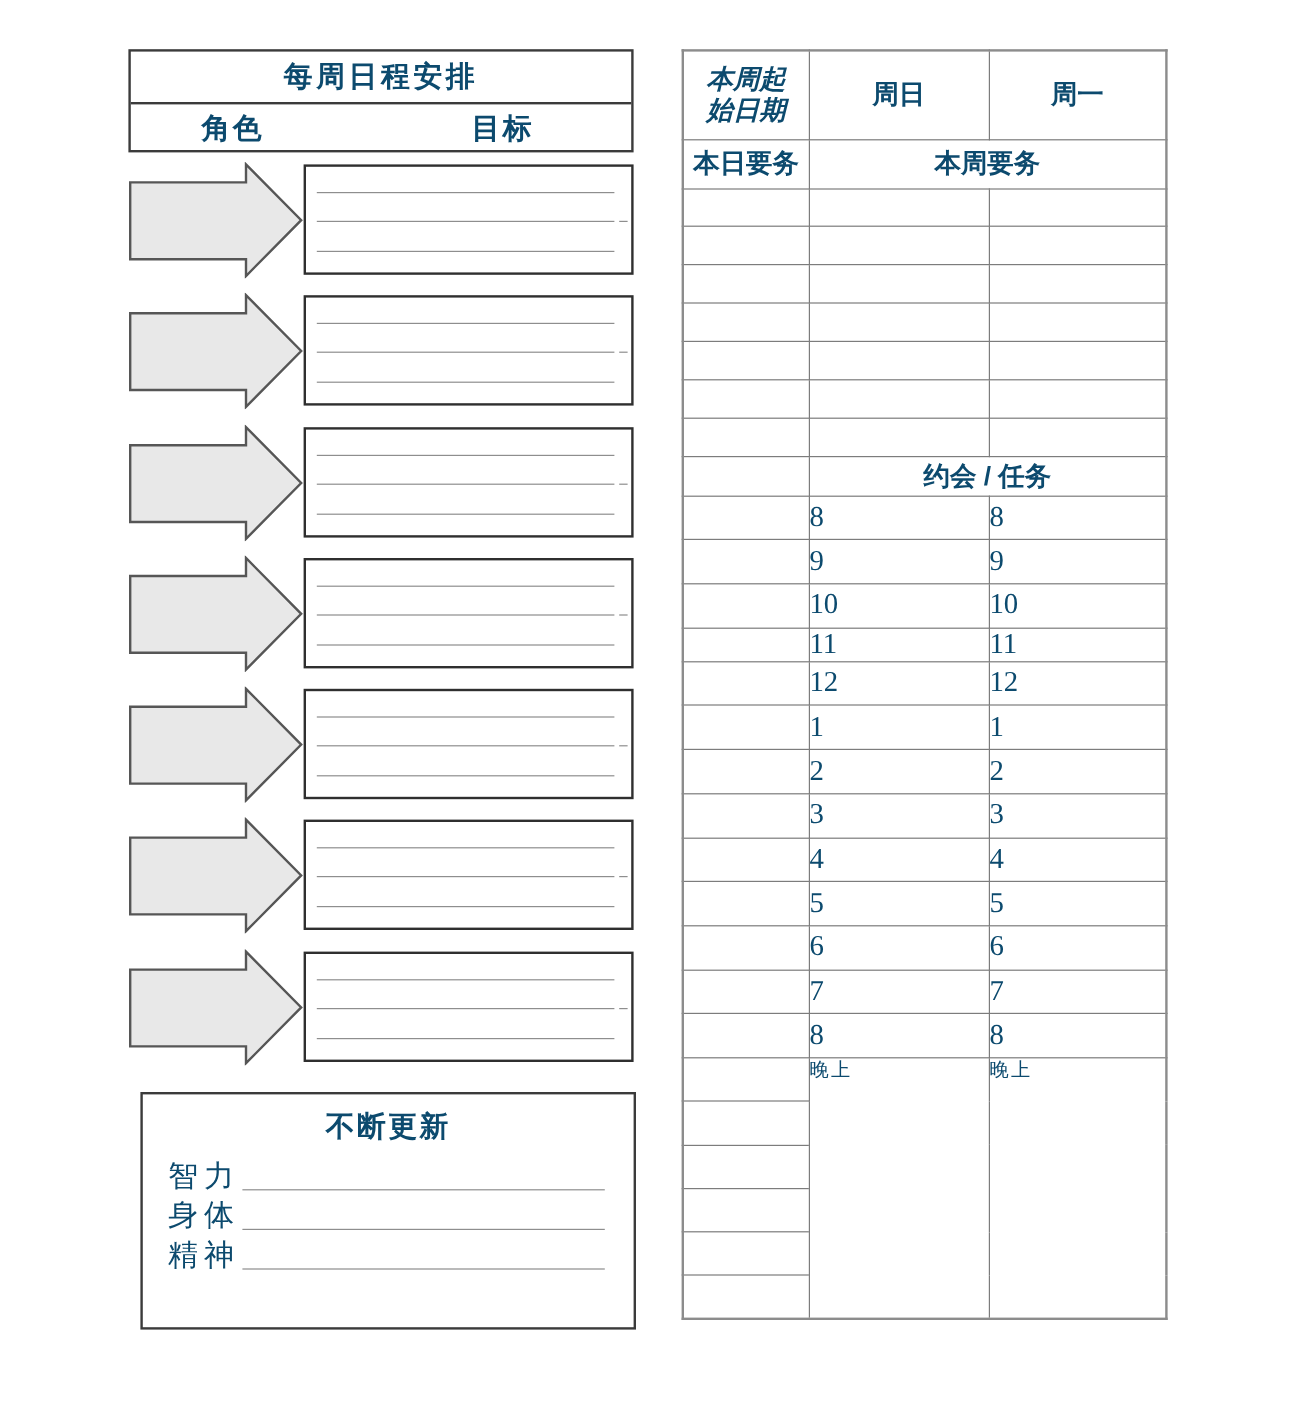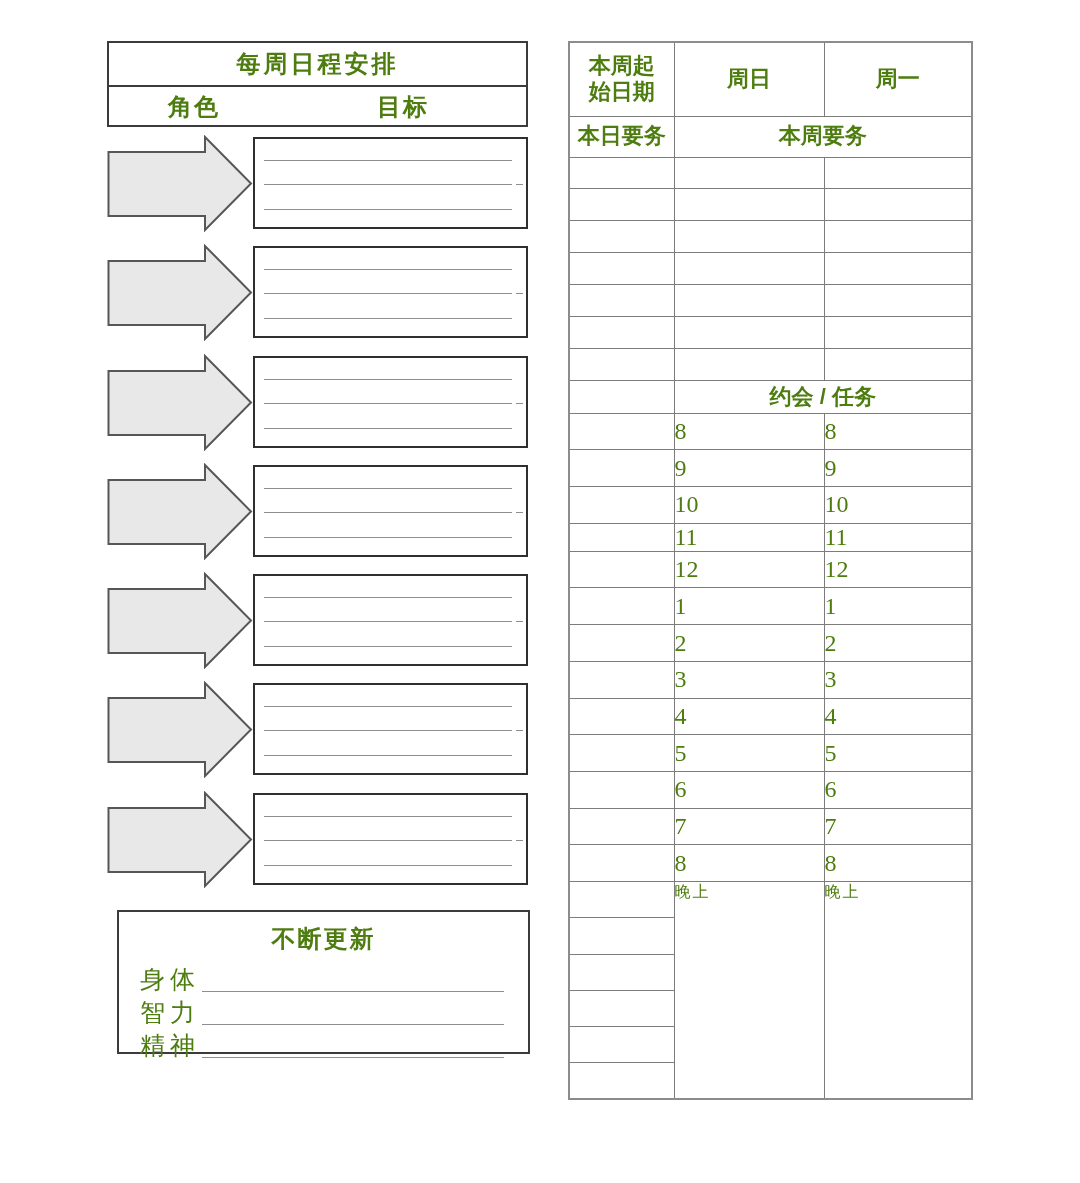--- a/index.html
+++ b/index.html
@@ -1,51 +1,51 @@
 <!DOCTYPE html>
 <html><head>
 <meta charset="utf-8">
 <style>
   html,body{margin:0;padding:0;background:#ffffff;}
   .page{position:relative;width:1080px;height:1183px;background:#ffffff;
-        font-family:"Liberation Sans",sans-serif;color:#4d7c0f;overflow:hidden;}
+        font-family:"Liberation Sans",sans-serif;color:#0c4a6e;overflow:hidden;}
 
   
   .lp-header{position:absolute;left:107px;top:41px;width:421px;height:86px;
              border:2px solid #3b3b3b;box-sizing:border-box;background:#fff;}
   .lp-title{height:42px;border-bottom:2px solid #3b3b3b;display:flex;align-items:center;
             justify-content:center;font-weight:bold;font-size:24px;letter-spacing:3px;}
   .lp-cols{position:relative;height:40px;}
   .lp-col-label{position:absolute;top:50%;transform:translate(-50%,-50%);
                 font-weight:bold;font-size:24px;letter-spacing:2px;white-space:nowrap;text-align:right;}
-  .lp-role{left:85px;} .lp-goal{left:294px;}
+  .lp-role{left:85px;} .lp-goal{left:310px;}
 
   .goal-unit{position:absolute;left:107px;width:421px;height:97px;}
   .arrow-svg{position:absolute;left:0;top:0;width:146px;height:97px;display:block;}
   .goal-box{position:absolute;left:146px;top:2px;width:275px;height:92px;
             border:2.5px solid #2f2f2f;box-sizing:border-box;background:#fff;}
   .wline{position:absolute;left:9px;width:248px;height:0;border-top:1.5px solid #8e8e8e;}
   .wl1{top:21px;} .wl2{top:45px;} .wl3{top:70px;}
   .wdash{position:absolute;left:261px;top:45px;width:7px;height:0;border-top:1.5px solid #8e8e8e;}
 
-  .renewal{position:absolute;left:117px;top:910px;width:413px;height:144px;
+  .renewal{position:absolute;left:117px;top:910px;width:413px;height:198px;
            border:2px solid #3b3b3b;box-sizing:border-box;background:#fff;}
   .renewal-title{text-align:center;font-weight:bold;font-size:24px;margin-top:11px;letter-spacing:2px;}
   .renewal-rows{margin:8px 24px 0 21px;}
   .renewal-row{display:flex;align-items:flex-end;height:33px;
                font-family:"Liberation Serif","DejaVu Serif",serif;font-size:25px;letter-spacing:5px;}
   .renewal-row .fill{flex:1;border-bottom:1.5px solid #8e8e8e;margin-left:2px;margin-bottom:4px;}
 
   
   .sched{position:absolute;left:568px;top:41px;width:403px;border-collapse:collapse;
          table-layout:fixed;border:2px solid #8c8c8c;background:#fff;}
   .sched td{border:1px solid #7c7c7c;padding:0;overflow:hidden;}
   .hd{font-family:"Liberation Sans",sans-serif;font-weight:bold;font-size:22px;
       text-align:center;vertical-align:middle;line-height:1.2;}
-  .hd .line{display:block;}
+  .hd .line{display:block;font-style:italic;}
   .tm{font-family:"Liberation Serif","DejaVu Serif",serif;font-size:24px;
       text-align:left;padding-left:10px;vertical-align:middle;}
   .eve{font-family:"Liberation Serif","DejaVu Serif",serif;font-size:16px;
        text-align:left;padding:8px 0 0 10px;vertical-align:top;letter-spacing:2px;}
 </style>
 </head>
 <body>
 
 <div class="page">
 
@@ -132,25 +132,25 @@
       <div class="wline wl2"></div>
       <div class="wdash"></div>
       <div class="wline wl3"></div>
     </div>
   </div>
 
   <div class="renewal">
     <div class="renewal-title">不断更新</div>
     <div class="renewal-rows">
       <div class="renewal-row">
-        <span>身体</span>
+        <span>智力</span>
         <i class="fill"></i>
       </div>
       <div class="renewal-row">
-        <span>智力</span>
+        <span>身体</span>
         <i class="fill"></i>
       </div>
       <div class="renewal-row">
         <span>精神</span>
         <i class="fill"></i>
       </div>
     </div>
   </div>
 
   <table class="sched">

